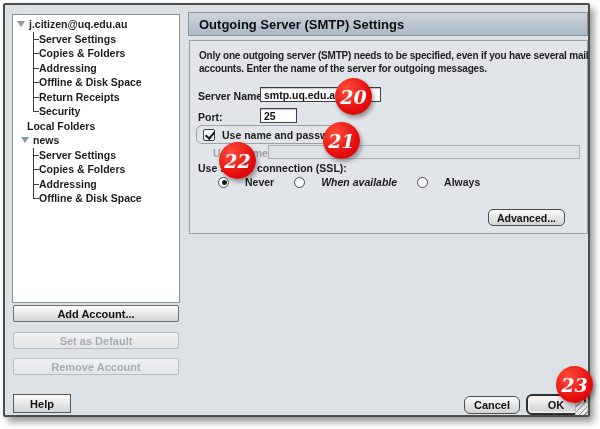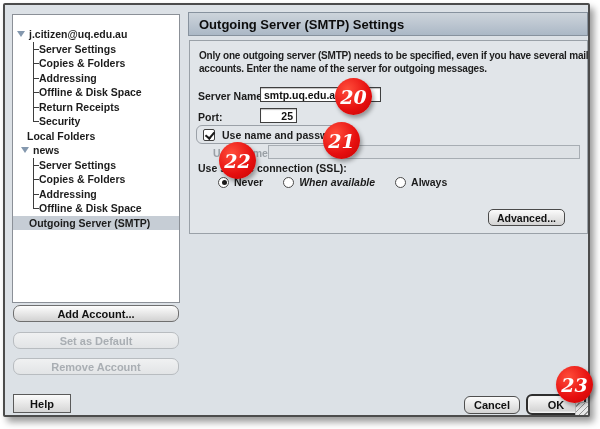--- a/index.html
+++ b/index.html
@@ -11,40 +11,40 @@
   .window {
     position:absolute; left:3px; top:3px; width:587px; height:414px;
     background:#dce1e6;
     border:2px solid #4c4c4c; border-radius:2px;
     box-shadow:4px 5px 7px rgba(0,0,0,.4);
   }
 
   
   .listbox {
     position:absolute; left:7px; top:9px; width:168px; height:289px;
-    background:#ffffff; border:1px solid #8b9097; padding-top:12px;
+    background:#ffffff; border:1px solid #8b9097; padding-top:2px;
     overflow:hidden;
   }
   .trow { position:relative; height:14.5px; display:flex; align-items:center;
           font-size:10.5px; font-weight:bold; color:#1c1c1c; white-space:nowrap; }
   .trow .tri { width:0; height:0; border-left:4.5px solid transparent;
                border-right:4.5px solid transparent; border-top:6px solid #8498ae;
                margin:0 4px 0 0; flex:0 0 auto; }
   .t-root  { padding-left:4px; }
   .t-root2 { padding-left:8px; }
   .t-top   { padding-left:14px; }
   .t-child { padding-left:26px; }
   .t-child::before { content:""; position:absolute; left:20px; top:0; width:1px; height:100%; background:#3d3d3d; }
   .t-child.t-last::before { height:54%; }
   .t-child::after  { content:""; position:absolute; left:20px; top:50%; width:6px; height:1px; background:#3d3d3d; }
   .t-selected { background:#c6cdd5; padding-left:16px; }
 
   .sidebtn {
     position:absolute; left:8px; width:166px; height:17px;
-    border:1px solid #6f6f6f; border-radius:7px;
+    border:1px solid #6f6f6f; border-radius:2px;
     background:linear-gradient(#fdfdfd,#d2d2d2);
     font-size:11px; font-weight:bold; color:#111; font-family:inherit;
     display:flex; align-items:center; justify-content:center; cursor:default;
   }
   .sidebtn.disabled {
     border-color:#b8bcc0; color:#a9aeb3;
     background:linear-gradient(#f0f1f2,#e2e4e6);
   }
   .helpbtn { position:absolute; left:8px; top:389px; width:58px; height:19px;
     border:1.5px solid #5a5a5a; border-radius:0;
@@ -80,21 +80,21 @@
     position:absolute; left:6px; top:84px; height:19px;
     display:flex; align-items:center; gap:7px; padding:0 9px 0 6px;
     border:1px solid #9ba1a8; border-radius:6px;
   }
   .cbox { width:12px; height:12px; background:#fff; border:1.5px solid #3f3f3f;
           border-radius:2px; position:relative; flex:0 0 auto; }
   .cbox::after { content:""; position:absolute; left:2.5px; top:0px; width:4px; height:7px;
                  border:solid #1a1a1a; border-width:0 2px 2px 0; transform:rotate(40deg); }
   .cblabel { font-size:10.5px; font-weight:bold; color:#1b1b1b; white-space:nowrap; }
   .radio-row { position:absolute; left:28px; top:135px; display:flex; align-items:center; }
-  .radio { display:flex; align-items:center; gap:5px; }
+  .radio { display:flex; align-items:center; gap:16px; }
   .rdot { width:11px; height:11px; border-radius:50%; background:#fff;
           border:1.5px solid #4a4a4a; position:relative; flex:0 0 auto; }
   .rdot.on::after { content:""; position:absolute; left:2.5px; top:2.5px;
                     width:5px; height:5px; border-radius:50%; background:#1a1a1a; }
   .rlabel { font-size:10.5px; font-weight:bold; color:#1b1b1b; white-space:nowrap; }
   .advbtn { position:absolute; left:298px; top:168px; width:77px; height:17px;
     border:1.5px solid #4a4a4a; border-radius:5px;
     background:linear-gradient(#fbfbfb,#d3d3d3);
     font-size:10.5px; font-weight:bold; color:#111; font-family:inherit;
     display:flex; align-items:center; justify-content:center; }
@@ -165,43 +165,40 @@
       </div>
       <div class="trow t-child">
         <span>Copies &amp; Folders</span>
       </div>
       <div class="trow t-child">
         <span>Addressing</span>
       </div>
       <div class="trow t-child t-last">
         <span>Offline &amp; Disk Space</span>
       </div>
-      <div class="trow t-selected">
-        <span>Outgoing Server (SMTP)</span>
-      </div>
     </div>
 
     <div class="sidebtn" style="top:300px;">Add Account...</div>
     <div class="sidebtn disabled" style="top:327px;">Set as Default</div>
     <div class="sidebtn disabled" style="top:353px;">Remove Account</div>
     <div class="helpbtn">Help</div>
 
     <div class="band">Outgoing Server (SMTP) Settings</div>
 
     <div class="groupbox">
       <div class="desc">
         <div>Only one outgoing server (SMTP) needs to be specified, even if you have several mail</div>
         <div>accounts. Enter the name of the server for outgoing messages.</div>
       </div>
 
       <div class="flabel" style="left:8px; top:49px;">Server Name:</div>
       <input class="tfield" style="left: 70px; top: 46px; width: 121px;" type="text" value="smtp.uq.edu.au">
 
       <div class="flabel" style="left:8px; top:70px;">Port:</div>
-      <input class="tfield" style="left: 70px; top: 67px; width: 37px; text-align: right;" type="text" value="25">
+      <input class="tfield" style="left: 70px; top: 67px; width: 37px;" type="text" value="25">
 
       <div class="cbgroup">
         <span class="cbox"></span>
         <span class="cblabel">Use name and password</span>
       </div>
 
       <div class="flabel" style="left:23px; top:106px; color:#9aa0a6;">User Name:</div>
       <input class="tfield off" style="left: 78px; top: 104px; width: 312px; height: 14px;" type="text" disabled="" value="">
 
       <div class="flabel" style="left:8px; top:121px;">Use secure connection (SSL):</div>

